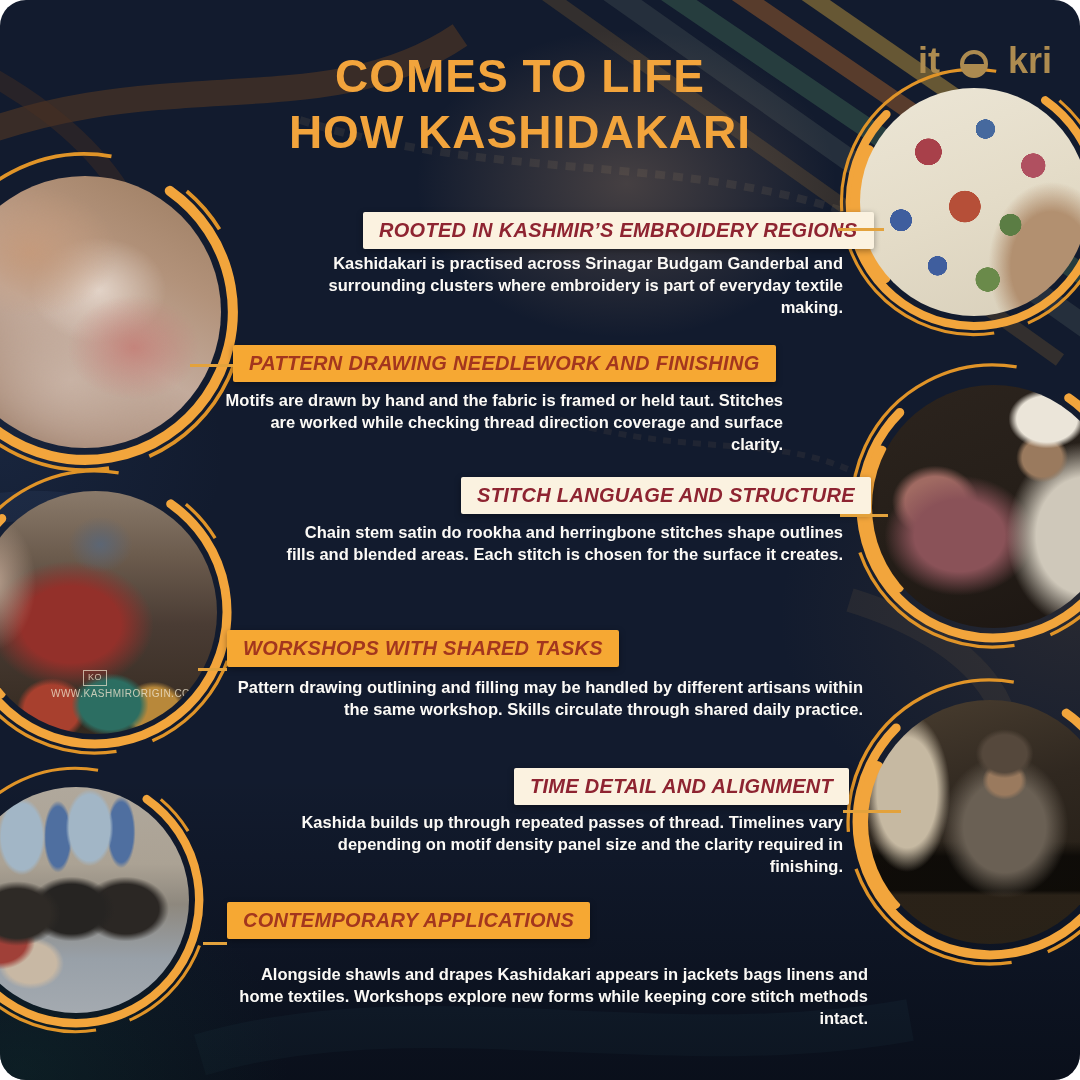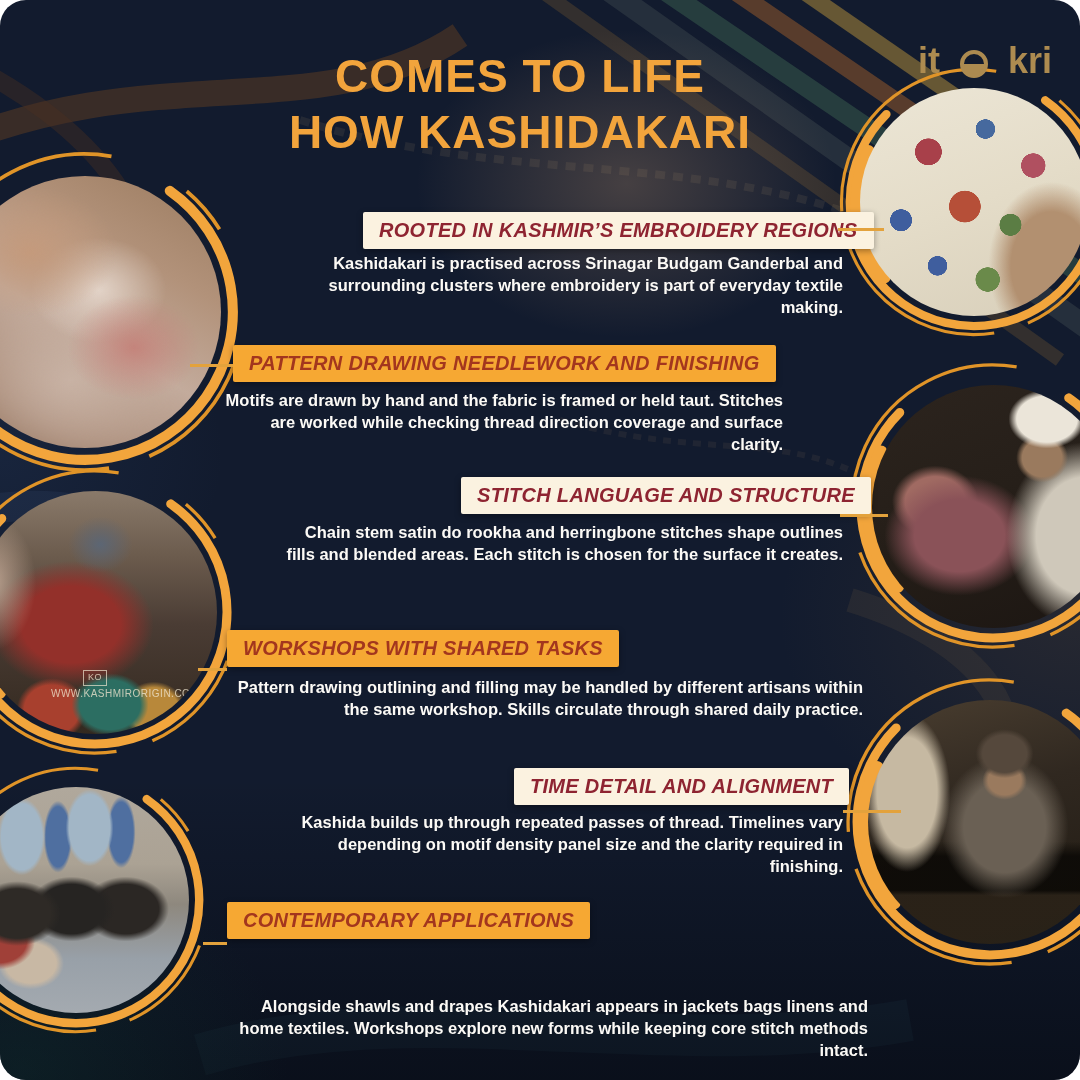--- a/index.html
+++ b/index.html
@@ -128,21 +128,21 @@
   .t1{right:237px;top:253px;width:580px;}
   .b2{left:233px;top:345px;}  .cn2{left:190px;top:364px;width:43px;}
   .t2{left:223px;top:390px;width:560px;}
   .b3{left:461px;top:477px;}  .cn3{left:840px;top:514px;width:48px;}
   .t3{right:237px;top:522px;width:565px;}
   .b4{left:227px;top:630px;font-style:italic;}  .cn4{left:198px;top:668px;width:29px;}
   .t4{left:223px;top:677px;width:640px;}
   .b5{left:514px;top:768px;}  .cn5{left:843px;top:810px;width:58px;}
   .t5{right:237px;top:812px;width:570px;}
   .b6{left:227px;top:902px;}  .cn6{left:203px;top:942px;width:24px;}
-  .t6{left:223px;top:996px;width:645px;}
+  .t6{left:223px;top:964px;width:645px;}
 </style>
 </head>
 <body>
 
 <div class="canvas">
 
   
   <svg class="bg-art" viewBox="0 0 1080 1080" aria-hidden="true">
     <path d="M-60,150 C150,55 320,130 460,35" fill="none" stroke="#5a3a22" stroke-width="26" opacity="0.55"></path>
     <path d="M-50,55 C90,120 190,230 130,350" fill="none" stroke="#4a3020" stroke-width="18" opacity="0.4"></path>

